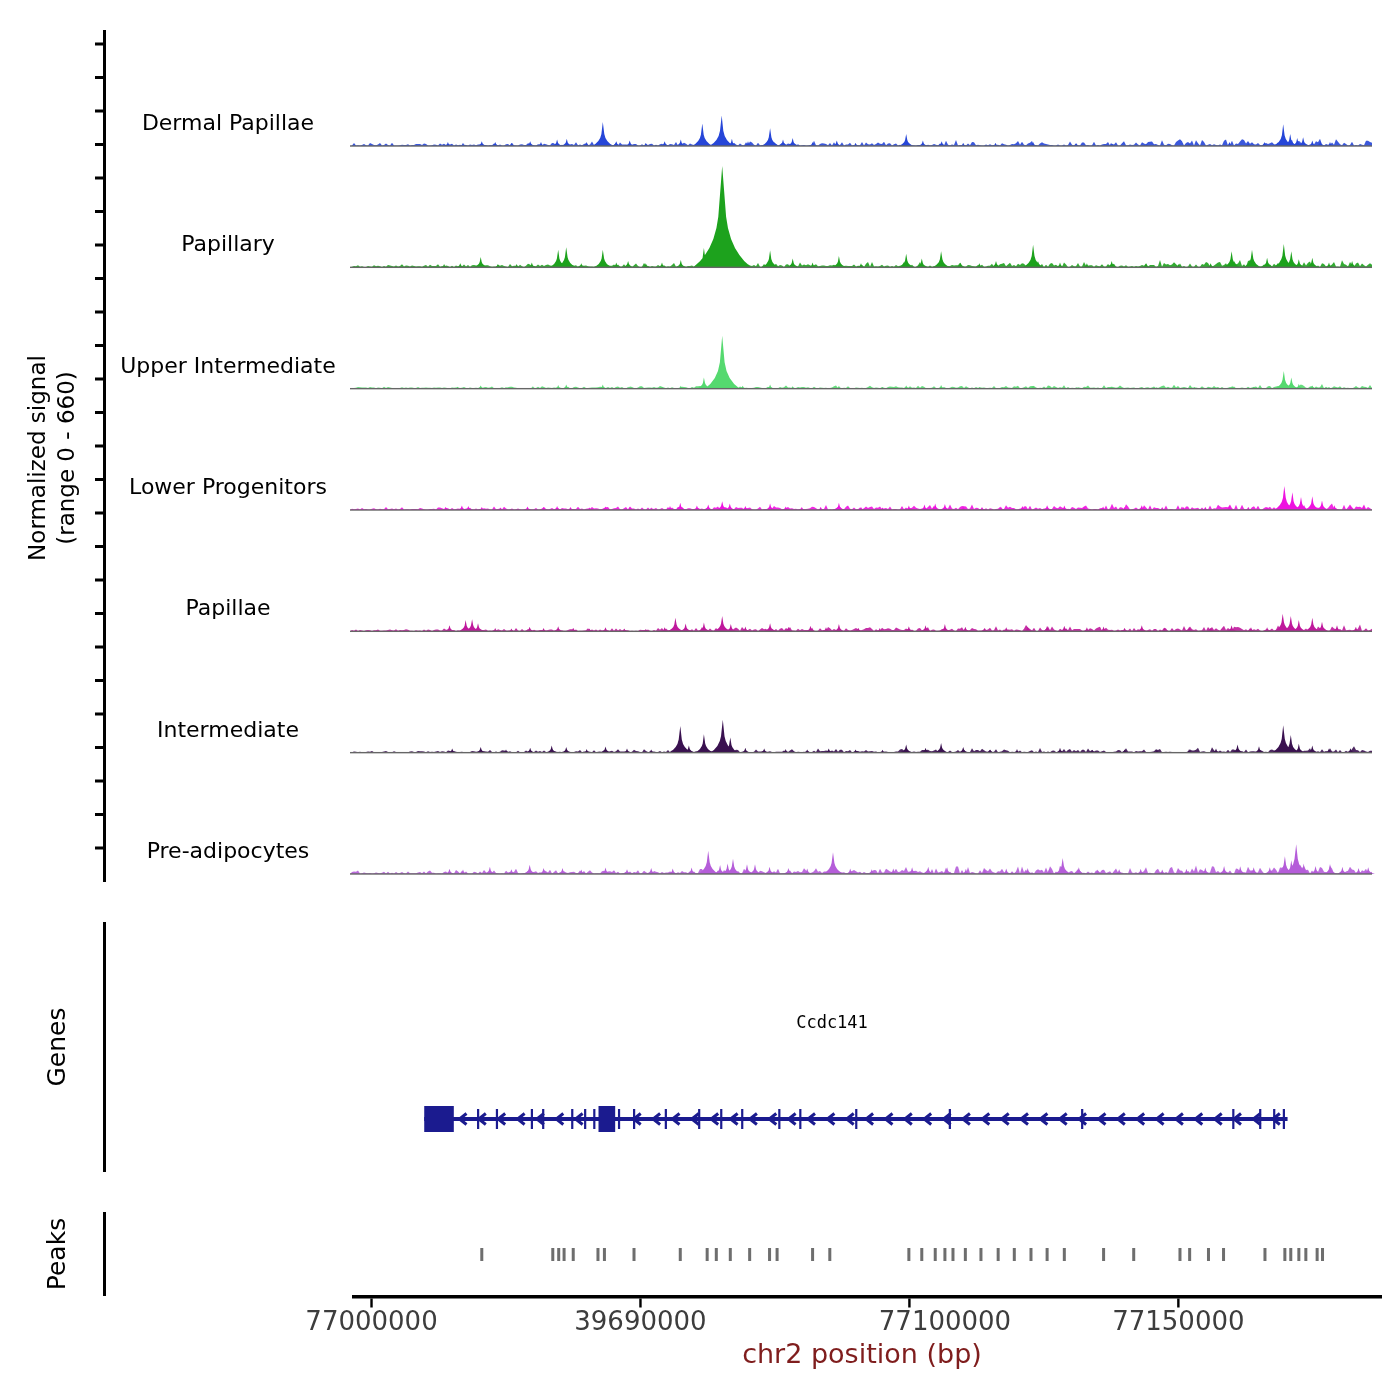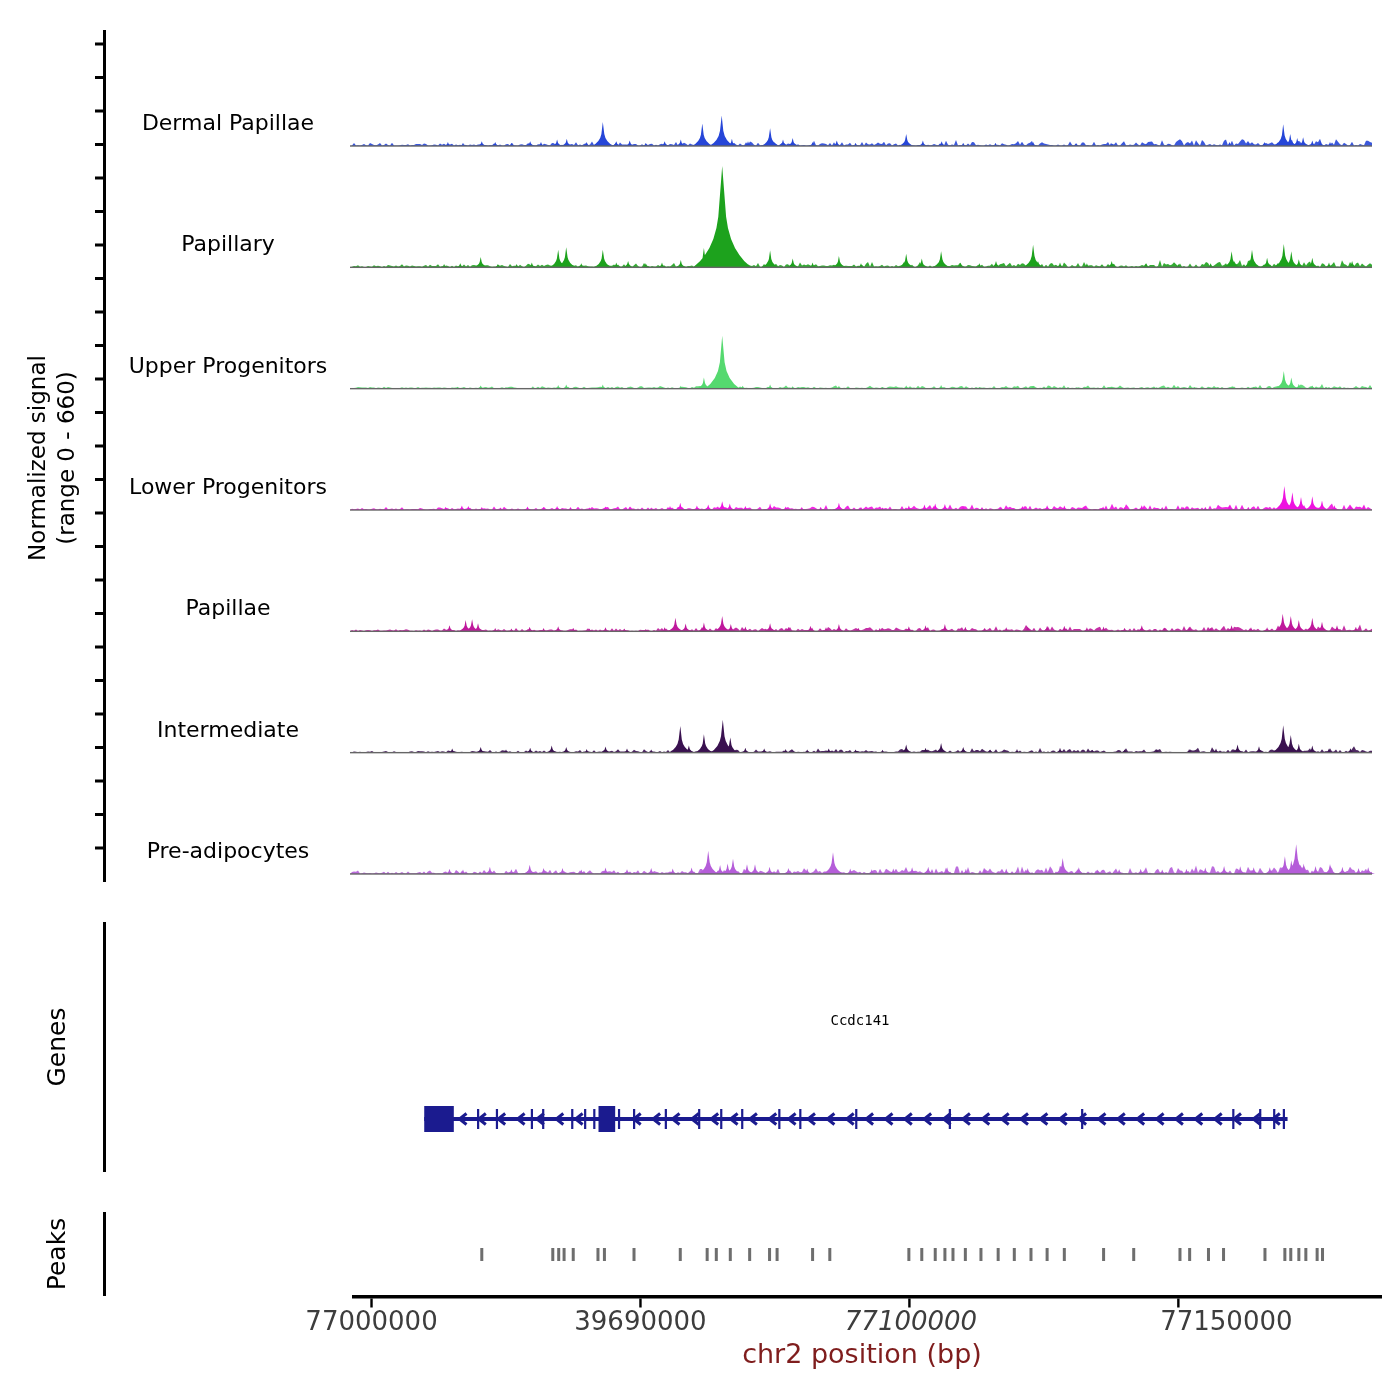--- a/index.html
+++ b/index.html
@@ -6,22 +6,22 @@
   #fig{position:relative;width:1400px;height:1400px;background:#fff;overflow:hidden;
        font-family:"DejaVu Sans","Liberation Sans",sans-serif;}
   #plot{position:absolute;left:0;top:0;}
   .rot{position:absolute;transform:translate(-50%,-50%) rotate(-90deg);white-space:pre-line;
        text-align:center;color:#000;}
   #ylab{left:52px;top:458px;font-size:23px;line-height:1.25;}
   #geneslab{left:56px;top:1047px;font-size:25px;}
   #peakslab{left:56px;top:1254px;font-size:25px;}
   .tracklab{position:absolute;left:108px;width:240px;text-align:center;font-size:22px;color:#000;margin-top:32px;}
   .tl0{top:78px}.tl1{top:199px}.tl2{top:321px}.tl3{top:442px}.tl4{top:563px}.tl5{top:685px}.tl6{top:806px}
-  #genename{position:absolute;left:860px;top:1012px;transform:translateX(-50%);
-       font-family:"DejaVu Sans Mono","Liberation Mono",monospace;font-size:14px;color:#000;}
+  #genename{position:absolute;left:832px;top:1012px;transform:translateX(-50%);
+       font-family:"DejaVu Sans Mono","Liberation Mono",monospace;font-size:17px;color:#000;}
   .xtick{position:absolute;top:1306px;transform:translateX(-50%);font-size:26px;color:#3d3d3d;}
   #xtitle{position:absolute;left:862px;top:1338px;transform:translateX(-50%);font-size:27px;color:#7f1d1d;}
 </style>
 </head>
 <body>
 
 <div id="fig">
   <svg id="plot" width="1400" height="1400">
       <path d="M350,146L352,145.5L354,143.1L356,145.6L358,145.2L360,145.5L362,145.1L364,144.0L366,145.3L368,145.5L370,143.1L372,144.1L374,144.9L376,145.2L378,144.6L380,143.0L382,145.4L384,145.1L386,143.6L388,145.0L390,145.6L392,142.8L394,145.4L396,145.5L398,145.5L400,145.2L402,144.7L404,145.1L406,144.9L408,144.3L410,145.4L412,144.9L414,145.1L416,144.1L418,144.1L420,144.0L422,145.1L424,143.6L426,144.0L428,145.5L430,145.4L432,145.3L434,144.5L436,144.8L438,145.4L440,143.6L442,144.8L444,143.7L446,144.9L448,144.2L450,144.5L452,143.7L454,145.5L456,144.5L458,145.3L460,144.8L462,145.5L464,144.7L466,145.0L468,145.5L470,144.4L472,144.9L474,144.5L476,145.3L478,144.4L480,144.4L482,144.4L484,144.9L486,145.3L488,145.4L490,145.0L492,145.3L494,143.5L496,144.5L498,145.5L500,144.6L502,145.6L504,145.4L506,144.3L508,143.9L510,145.5L512,142.7L514,145.6L516,145.4L518,145.6L520,144.4L522,144.2L524,144.9L526,145.1L528,143.2L530,143.8L532,145.3L534,145.4L536,145.5L538,144.2L540,144.4L542,145.5L544,143.7L546,144.2L548,144.9L550,145.3L552,143.1L554,143.2L556,145.6L558,145.6L560,145.4L562,144.8L564,145.5L566,145.3L568,145.5L570,144.5L572,144.0L574,145.0L576,142.2L578,145.2L580,144.6L582,145.2L584,143.9L586,143.3L588,145.3L590,144.6L592,141.6L594,145.1L596,144.7L598,144.2L600,144.5L602,144.9L604,143.9L606,145.5L608,145.0L610,144.5L612,145.1L614,144.9L616,142.5L618,145.4L620,142.5L622,144.6L624,144.4L626,144.5L628,144.7L630,145.3L632,144.7L634,143.9L636,144.1L638,145.4L640,145.4L642,144.2L644,145.6L646,144.0L648,145.1L650,144.0L652,143.7L654,145.5L656,144.7L658,145.4L660,144.3L662,143.7L664,145.3L666,145.6L668,145.3L670,144.1L672,144.2L674,144.9L676,141.9L678,145.5L680,144.7L682,144.1L684,142.8L686,143.8L688,145.2L690,143.4L692,144.5L694,145.0L696,145.6L698,145.0L700,145.5L702,145.5L704,142.7L706,143.8L708,144.6L710,145.5L712,145.1L714,145.3L716,145.6L718,144.5L720,145.4L722,145.1L724,142.8L726,144.7L728,142.7L730,144.0L732,145.0L734,142.8L736,144.5L738,145.4L740,143.5L742,144.9L744,145.6L746,142.3L748,144.7L750,141.6L752,142.4L754,144.7L756,145.5L758,142.7L760,145.2L762,145.0L764,144.9L766,145.5L768,142.7L770,142.2L772,145.2L774,142.3L776,144.0L778,145.5L780,144.6L782,143.0L784,143.1L786,144.7L788,143.4L790,144.0L792,145.3L794,143.5L796,145.5L798,144.2L800,145.5L802,145.3L804,145.1L806,145.6L808,145.5L810,145.2L812,145.3L814,140.8L816,145.2L818,145.5L820,144.1L822,143.3L824,143.5L826,143.9L828,145.3L830,143.0L832,145.4L834,142.3L836,145.5L838,145.2L840,145.1L842,142.3L844,145.6L846,144.4L848,144.5L850,142.7L852,145.5L854,144.9L856,145.6L858,145.3L860,145.2L862,142.1L864,145.6L866,142.6L868,144.3L870,144.6L872,143.2L874,145.1L876,144.1L878,142.5L880,143.7L882,144.1L884,141.7L886,145.2L888,143.6L890,143.2L892,145.4L894,144.2L896,143.4L898,145.5L900,144.7L902,145.5L904,142.9L906,145.6L908,144.3L910,145.2L912,145.6L914,145.2L916,145.5L918,145.0L920,145.1L922,145.6L924,144.8L926,145.5L928,144.7L930,145.2L932,145.1L934,144.1L936,144.7L938,145.4L940,143.6L942,145.5L944,145.4L946,140.8L948,144.7L950,145.3L952,144.5L954,144.9L956,140.1L958,145.5L960,145.1L962,145.5L964,145.1L966,145.5L968,143.6L970,145.3L972,142.0L974,142.2L976,145.3L978,144.8L980,145.3L982,145.6L984,145.5L986,144.5L988,145.3L990,144.2L992,145.3L994,145.0L996,145.0L998,144.7L1000,145.5L1002,143.2L1004,144.3L1006,144.7L1008,145.6L1010,145.0L1012,143.9L1014,144.3L1016,143.2L1018,141.0L1020,144.7L1022,141.8L1024,144.8L1026,145.3L1028,143.4L1030,142.7L1032,141.1L1034,145.5L1036,145.3L1038,145.6L1040,143.5L1042,142.3L1044,143.4L1046,144.1L1048,144.4L1050,144.9L1052,145.1L1054,145.6L1056,145.6L1058,144.4L1060,145.5L1062,145.4L1064,144.4L1066,145.5L1068,144.9L1070,141.4L1072,144.7L1074,145.5L1076,143.3L1078,145.6L1080,145.6L1082,142.5L1084,142.4L1086,145.3L1088,144.9L1090,145.6L1092,145.3L1094,141.7L1096,145.6L1098,145.0L1100,145.4L1102,144.5L1104,143.9L1106,144.0L1108,141.9L1110,145.4L1112,143.7L1114,144.6L1116,142.2L1118,145.6L1120,145.5L1122,143.2L1124,141.2L1126,145.3L1128,145.3L1130,144.6L1132,145.1L1134,144.7L1136,142.5L1138,144.4L1140,145.6L1142,142.3L1144,143.4L1146,144.4L1148,142.0L1150,141.8L1152,141.6L1154,144.2L1156,144.1L1158,144.9L1160,145.4L1162,140.3L1164,144.7L1166,145.3L1168,143.8L1170,144.0L1172,145.3L1174,145.5L1176,141.9L1178,140.6L1180,139.3L1182,141.2L1184,145.5L1186,143.1L1188,142.1L1190,143.4L1192,140.4L1194,145.6L1196,140.2L1198,143.2L1200,145.6L1202,140.1L1204,141.9L1206,145.6L1208,144.7L1210,143.9L1212,145.3L1214,144.2L1216,145.1L1218,145.3L1220,144.6L1222,145.3L1224,140.7L1226,139.4L1228,145.4L1230,144.8L1232,140.8L1234,145.6L1236,143.5L1238,143.9L1240,141.5L1242,139.2L1244,140.0L1246,143.6L1248,141.0L1250,143.8L1252,142.2L1254,144.3L1256,144.4L1258,143.1L1260,145.0L1262,145.5L1264,143.8L1266,142.9L1268,144.0L1270,143.2L1272,142.2L1274,144.3L1276,144.5L1278,142.4L1280,143.9L1282,145.5L1284,145.3L1286,144.2L1288,142.3L1290,141.1L1292,140.0L1294,145.2L1296,144.7L1298,141.1L1300,141.5L1302,144.5L1304,143.8L1306,144.7L1308,145.6L1310,144.5L1312,145.4L1314,144.5L1316,141.3L1318,142.2L1320,138.8L1322,144.6L1324,145.5L1326,144.0L1328,144.8L1330,145.1L1332,142.6L1334,144.7L1336,139.3L1338,141.8L1340,144.3L1342,145.3L1344,142.7L1346,143.9L1348,145.4L1350,145.1L1352,141.8L1354,145.5L1356,145.1L1358,145.6L1360,144.1L1362,144.8L1364,145.2L1366,140.7L1368,140.7L1370,142.0L1372,142.7L1372,146Z" fill="#2646d8" opacity="0.9"></path>
       <path d="M441.8,146Q446.2,145.4 447.1,144.0L447.9,142.0L448.7,144.0Q449.5,145.4 454.0,146ZM457.0,146Q461.4,145.5 462.2,144.4L463.0,142.8L463.8,144.4Q464.6,145.5 468.9,146ZM475.5,146Q480.1,145.2 480.9,143.6L481.8,141.2L482.6,143.6Q483.5,145.2 488.1,146ZM489.1,146Q493.6,145.4 494.4,144.0L495.2,142.0L496.1,144.0Q496.9,145.4 501.4,146ZM505.4,146Q509.8,145.5 510.6,144.4L511.4,142.8L512.2,144.4Q513.0,145.5 517.3,146ZM523.9,146Q528.5,145.2 529.3,143.6L530.2,141.2L531.0,143.6Q531.9,145.2 536.5,146ZM534.8,146Q539.3,145.4 540.1,144.0L541.0,142.0L541.8,144.0Q542.6,145.4 547.1,146ZM550.4,146Q555.3,145.0 556.2,142.8L557.1,139.6L558.0,142.8Q558.9,145.0 563.8,146ZM559.9,146Q564.9,144.8 565.8,142.4L566.8,138.8L567.7,142.4Q568.6,144.8 573.7,146ZM580.5,146Q585.0,145.4 585.8,144.0L586.7,142.0L587.5,144.0Q588.3,145.4 592.8,146ZM592.0,146Q599.9,142.1 601.4,134.0L602.8,121.9L604.3,134.0Q605.7,142.1 613.6,146ZM609.9,146Q614.6,145.2 615.4,143.6L616.3,141.2L617.1,143.6Q618.0,145.2 622.6,146ZM623.2,146Q628.0,145.1 628.8,143.2L629.7,140.4L630.6,143.2Q631.5,145.1 636.2,146ZM639.9,146Q644.2,145.5 645.0,144.4L645.8,142.8L646.6,144.4Q647.4,145.5 651.8,146ZM658.3,146Q663.0,145.2 663.8,143.6L664.7,141.2L665.5,143.6Q666.4,145.2 671.0,146ZM674.1,146Q679.0,145.0 679.9,142.8L680.8,139.6L681.7,142.8Q682.6,145.0 687.5,146ZM691.9,146Q699.5,142.4 700.9,134.8L702.3,123.5L703.7,134.8Q705.1,142.4 712.8,146ZM709.3,146Q718.4,141.1 720.0,130.7L721.7,115.5L723.3,130.7Q725.0,141.1 734.0,146ZM725.0,146Q730.0,144.8 731.0,142.4L731.9,138.8L732.8,142.4Q733.8,144.8 738.8,146ZM741.7,146Q746.3,145.2 747.2,143.6L748.0,141.2L748.9,143.6Q749.7,145.2 754.4,146ZM760.8,146Q767.6,143.2 768.8,137.2L770.1,128.3L771.4,137.2Q772.6,143.2 779.4,146ZM776.3,146Q781.2,145.0 782.1,142.8L783.0,139.6L783.9,142.8Q784.8,145.0 789.7,146ZM785.6,146Q790.8,144.7 791.7,142.0L792.7,138.0L793.6,142.0Q794.6,144.7 799.8,146ZM806.4,146Q810.9,145.4 811.8,144.0L812.6,142.0L813.4,144.0Q814.2,145.4 818.7,146ZM830.3,146Q835.0,145.1 835.9,143.2L836.8,140.4L837.7,143.2Q838.5,145.1 843.3,146ZM849.7,146Q854.0,145.5 854.8,144.4L855.6,142.8L856.4,144.4Q857.2,145.5 861.6,146ZM898.2,146Q904.0,144.1 905.1,140.0L906.2,134.0L907.3,140.0Q908.3,144.1 914.2,146ZM916.3,146Q921.1,145.1 922.0,143.2L922.9,140.4L923.7,143.2Q924.6,145.1 929.4,146ZM935.4,146Q940.0,145.2 940.8,143.6L941.7,141.2L942.5,143.6Q943.4,145.2 948.0,146ZM957.2,146Q961.6,145.5 962.4,144.4L963.2,142.8L964.0,144.4Q964.8,145.5 969.2,146ZM989.5,146Q993.9,145.5 994.7,144.4L995.5,142.8L996.3,144.4Q997.1,145.5 1001.4,146ZM1027.0,146Q1031.5,145.4 1032.3,144.0L1033.1,142.0L1034.0,144.0Q1034.8,145.4 1039.3,146ZM1070.4,146Q1074.6,145.6 1075.4,144.8L1076.2,143.6L1076.9,144.8Q1077.7,145.6 1081.9,146ZM1105.2,146Q1109.5,145.5 1110.3,144.4L1111.1,142.8L1111.9,144.4Q1112.7,145.5 1117.1,146ZM1140.3,146Q1144.5,145.6 1145.3,144.8L1146.1,143.6L1146.9,144.8Q1147.6,145.6 1151.8,146ZM1183.4,146Q1187.6,145.6 1188.3,144.8L1189.1,143.6L1189.9,144.8Q1190.7,145.6 1194.9,146ZM1223.3,146Q1227.8,145.4 1228.6,144.0L1229.5,142.0L1230.3,144.0Q1231.1,145.4 1235.6,146ZM1242.3,146Q1246.7,145.5 1247.5,144.4L1248.3,142.8L1249.1,144.4Q1249.9,145.5 1254.2,146ZM1258.3,146Q1262.8,145.4 1263.6,144.0L1264.4,142.0L1265.2,144.0Q1266.1,145.4 1270.6,146ZM1273.0,146Q1280.5,142.5 1281.9,135.2L1283.2,124.3L1284.6,135.2Q1286.0,142.5 1293.5,146ZM1282.2,146Q1288.1,144.1 1289.2,140.0L1290.2,134.0L1291.3,140.0Q1292.4,144.1 1298.3,146ZM1290.2,146Q1295.3,144.7 1296.3,142.0L1297.2,138.0L1298.2,142.0Q1299.1,144.7 1304.3,146ZM1295.9,146Q1301.2,144.6 1302.2,141.6L1303.1,137.2L1304.1,141.6Q1305.1,144.6 1310.4,146ZM1305.8,146Q1310.5,145.1 1311.4,143.2L1312.3,140.4L1313.2,143.2Q1314.0,145.1 1318.8,146ZM1314.0,146Q1318.7,145.2 1319.5,143.6L1320.4,141.2L1321.2,143.6Q1322.1,145.2 1326.7,146ZM1323.9,146Q1328.4,145.4 1329.2,144.0L1330.0,142.0L1330.9,144.0Q1331.7,145.4 1336.2,146Z" fill="#2646d8"></path>
@@ -145,30 +145,30 @@
       <rect x="639.2631578947369" y="1298.5" width="2.4" height="9" fill="#000000"></rect>
       <rect x="908.2105263157895" y="1298.5" width="2.4" height="9" fill="#000000"></rect>
       <rect x="1177.157894736842" y="1298.5" width="2.4" height="9" fill="#000000"></rect>
     </svg>
 
   <div class="rot" id="ylab">Normalized signal
 (range 0 - 660)</div>
 
   <div class="tracklab tl0">Dermal Papillae</div>
   <div class="tracklab tl1">Papillary</div>
-  <div class="tracklab tl2">Upper Progenitors</div>
+  <div class="tracklab tl2">Upper Intermediate</div>
   <div class="tracklab tl3">Lower Progenitors</div>
   <div class="tracklab tl4">Papillae</div>
   <div class="tracklab tl5">Intermediate</div>
   <div class="tracklab tl6">Pre-adipocytes</div>
 
   <div class="rot" id="geneslab">Genes</div>
   <div class="rot" id="peakslab">Peaks</div>
 
   <div id="genename">Ccdc141</div>
 
   <span class="xtick" style="left: 371.516px;">77000000</span>
   <span class="xtick" style="left: 640.463px;">39690000</span>
-  <span class="xtick" style="left: 911px; font-style: italic;">77100000</span>
-  <span class="xtick" style="left: 1178.36px; margin-left: 48px;">77150000</span>
+  <span class="xtick" style="left: 945px;">77100000</span>
+  <span class="xtick" style="left: 1178.36px;">77150000</span>
 
   <div id="xtitle">chr2 position (bp)</div>
 </div>
 
 </body></html>

